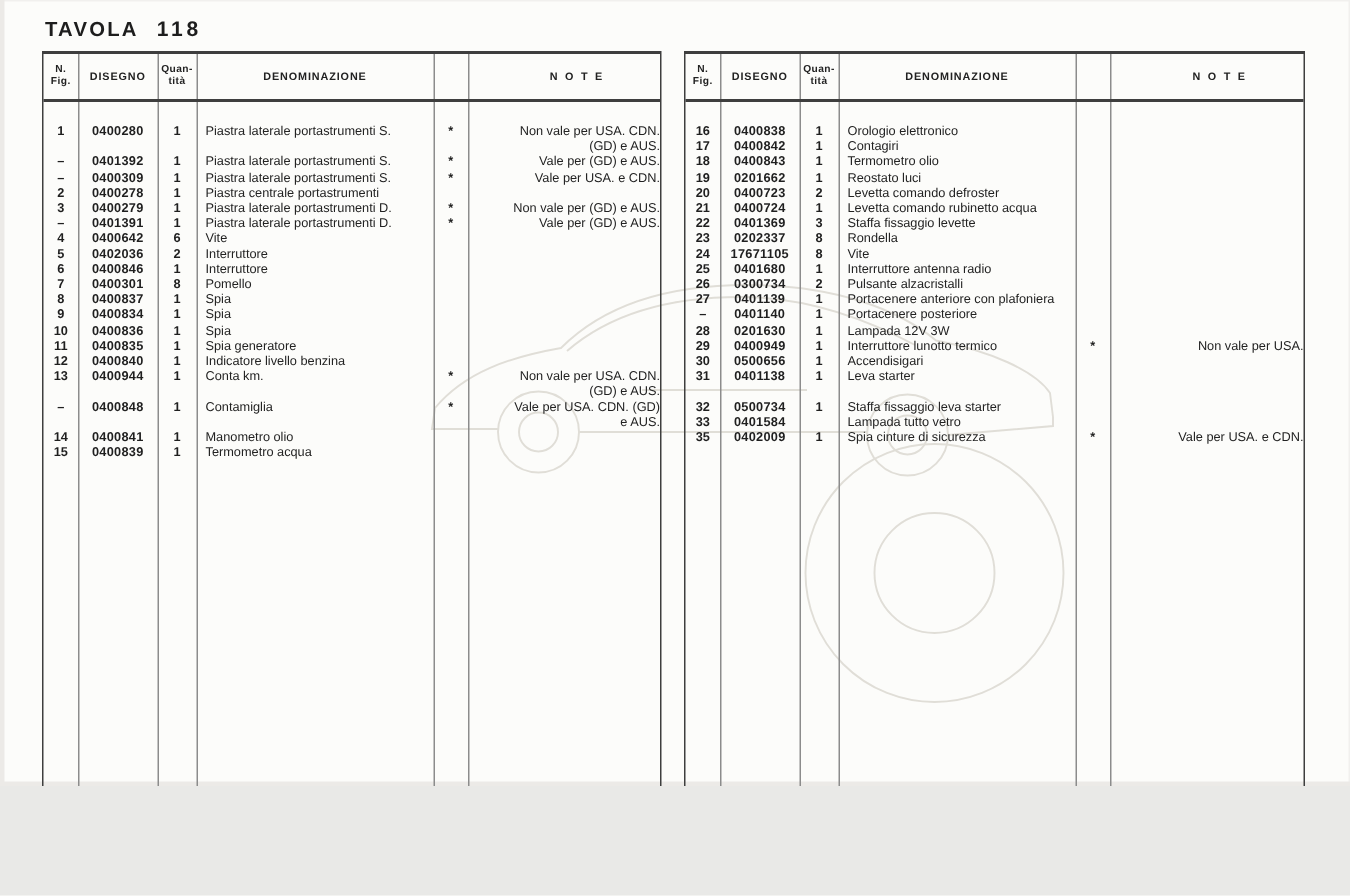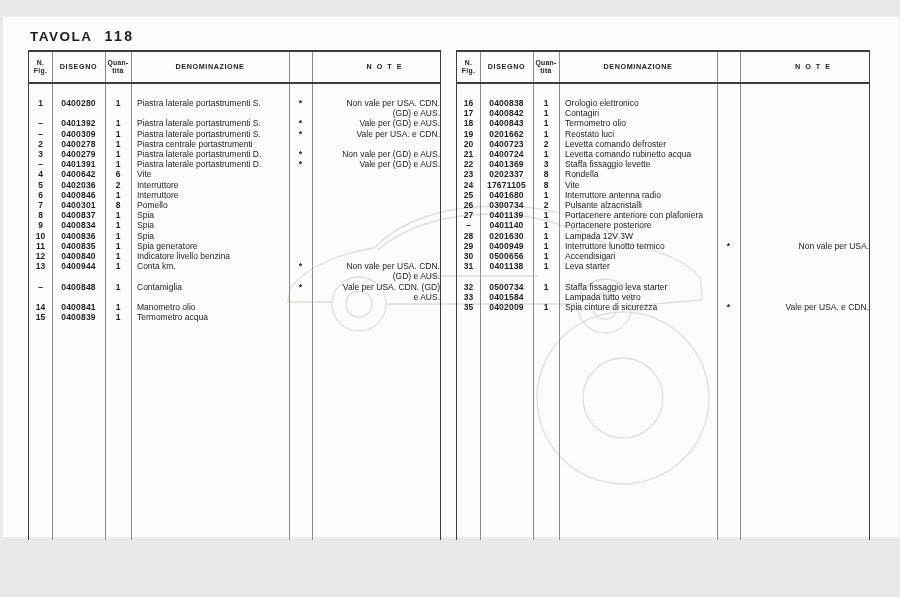--- a/index.html
+++ b/index.html
@@ -1,17 +1,17 @@
 <!DOCTYPE html>
 <html><head>
 <meta charset="utf-8">
 <style>
   html,body{margin:0;padding:0;background:#e9e9e7;}
   #page{
-    position:relative;width:900px;height:524px;margin:16px auto;
+    position:relative;width:900px;height:524px;margin:0 auto;
     background:#fcfcfa;overflow:hidden;
     font-family:"Liberation Sans", sans-serif;color:#2a2a2a;
     box-shadow:inset 3px -3px 0 #eceae7, inset -1px 1px 0 #f1f0ee;
   }
   
   #page-title{position:absolute;left:30px;top:11px;font-weight:bold;color:#1d1d1d;}
   #page-title .t-word{font-size:13.5px;letter-spacing:1.5px;}
   #page-title .t-num{font-size:14px;letter-spacing:2.5px;margin-left:12px;}
 
   

